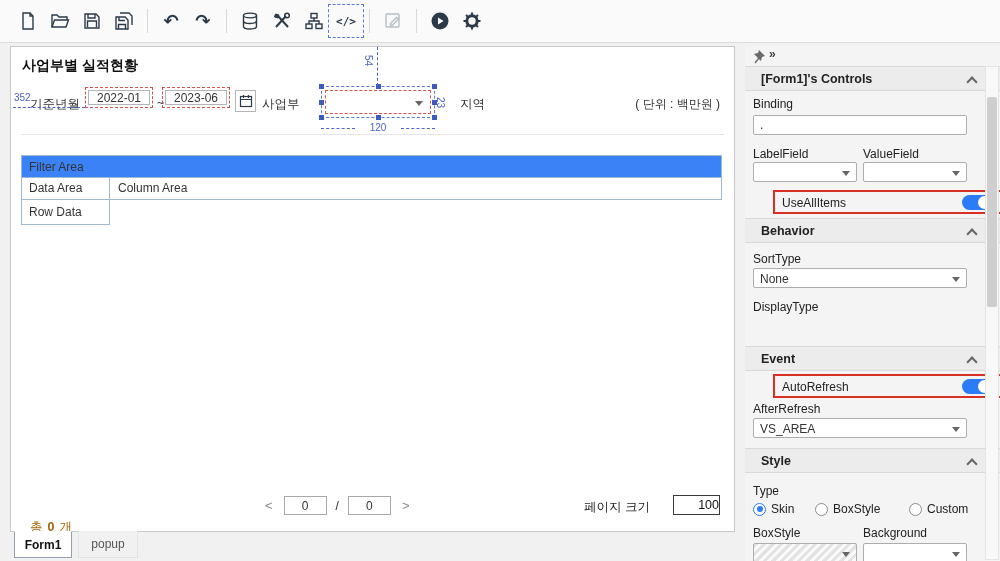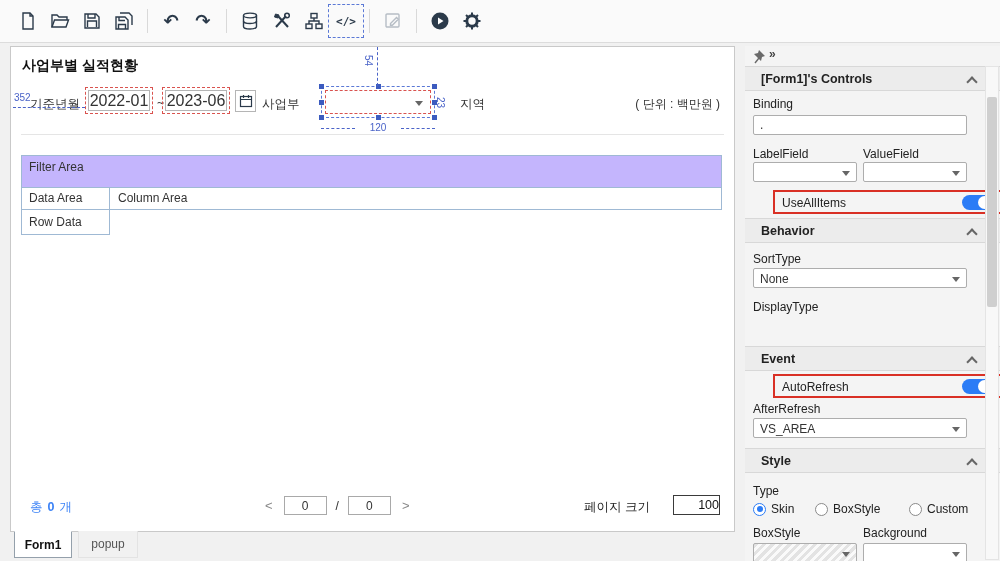--- a/index.html
+++ b/index.html
@@ -18,22 +18,22 @@
   .tbtn.code-sel { outline:1px dashed #5b79d6; outline-offset:1px; }
   .code-txt { font-family:"DejaVu Sans Mono",monospace; font-weight:bold; font-size:11px; color:#2b3a4a; }
 
   
   .canvas { position:absolute; left:10px; top:46px; width:725px; height:486px;
     background:#fff; border:1px solid #c9c9c9; }
   .c-title { position:absolute; left:11px; top:10px; font-size:14px; font-weight:bold; color:#111; }
   .c-hr { position:absolute; left:10px; right:10px; top:87px; border-bottom:1px solid #e5e5e5; }
 
   .flabel { position:absolute; top:49px; font-size:12.5px; color:#333; }
-  .dinput { position:absolute; top:43px; width:62px; height:21px; background:#fff;
-    border:1px solid #b5b5b5; text-align:center; font-size:16px; color:#333;
+  .dinput { position:absolute; top:43px; width:62px; height:15px; background:#fff;
+    border:1px solid #b5b5b5; text-align:center; font-size:12px; color:#333;
     outline:1px dashed #d9534f; outline-offset:2px; font-family:inherit; }
   .calbtn { position:absolute; left:224px; top:43px; width:21px; height:22px; background:#fff;
     border:1px solid #b5b5b5; display:flex; align-items:center; justify-content:center; cursor:pointer; }
   .dropdown { position:absolute; left:314px; top:43px; width:106px; height:24px; background:#fff;
     border:1px dashed #d9534f; cursor:pointer; }
   .dropdown .caret { position:absolute; right:7px; top:10px; width:0; height:0;
     border-left:4px solid transparent; border-right:4px solid transparent; border-top:5px solid #666; }
   .psel .caret { position:absolute; right:6px; top:8px; width:0; height:0;
     border-left:4px solid transparent; border-right:4px solid transparent; border-top:5px solid #666; }
   .unit { position:absolute; right:14px; top:49px; font-size:12px; color:#333; }
@@ -41,29 +41,29 @@
   
   .selbox { position:absolute; left:310px; top:39px; width:114px; height:32px; border:1px dashed #5b79d6; pointer-events:none; }
   .hnd { position:absolute; width:5px; height:5px; background:#3c5bbf; }
   .guide-v { position:absolute; left:366px; top:0; height:39px; border-left:1px dashed #4a63c8; }
   .vlabel { position:absolute; color:#4a63c8; font-size:10px; transform:rotate(90deg); }
   .glabel { position:absolute; color:#4a63c8; font-size:10px; }
   .dashh { position:absolute; border-top:1px dashed #4a63c8; }
 
   
   .pivot { position:absolute; left:10px; top:108px; width:701px; font-size:12px; color:#333; }
-  .pv-filter { height:33px; line-height:22px; padding-left:7px; border:1px solid #9fb9d4; background:#c4b5fd; }
+  .pv-filter { height:23px; line-height:22px; padding-left:7px; border:1px solid #9fb9d4; background:#3b82f6; }
   .pv-mid { display:flex; height:22px; border-left:1px solid #9fb9d4; border-right:1px solid #9fb9d4; border-bottom:1px solid #9fb9d4; background:#fff; }
   .pv-data { width:88px; line-height:21px; padding-left:7px; border-right:1px solid #9fb9d4; }
   .pv-col { line-height:21px; padding-left:8px; }
   .pv-row { width:89px; height:25px; line-height:24px; padding-left:7px; background:#fff;
     border-left:1px solid #9fb9d4; border-right:1px solid #9fb9d4; border-bottom:1px solid #9fb9d4; }
 
   
-  .total { position:absolute; left:19px; top:452px; font-size:12.5px; color:#3b82f6; }
+  .total { position:absolute; left:19px; top:472px; font-size:12.5px; color:#a16207; }
   .total b { margin:0 5px; }
   .pager { position:absolute; left:252px; top:449px; display:flex; align-items:center; gap:9px; }
   .pgbtn { color:#888; font-size:13px; cursor:pointer; padding:0 2px; }
   .pginp { width:43px; height:19px; border:1px solid #a9a9a9; background:#fff; text-align:center; font-size:12px; color:#333; font-family:inherit; }
   .psize-label { position:absolute; right:84px; top:452px; font-size:12.5px; color:#222; }
   .psize-inp { position:absolute; right:14px; top:448px; width:47px; height:20px; border:1px solid #3a3a3a;
     background:#fff; text-align:right; font-size:12.5px; color:#111; font-family:inherit; }
 
   
   .tabstrip { position:absolute; left:10px; top:531px; width:725px; height:30px; }

